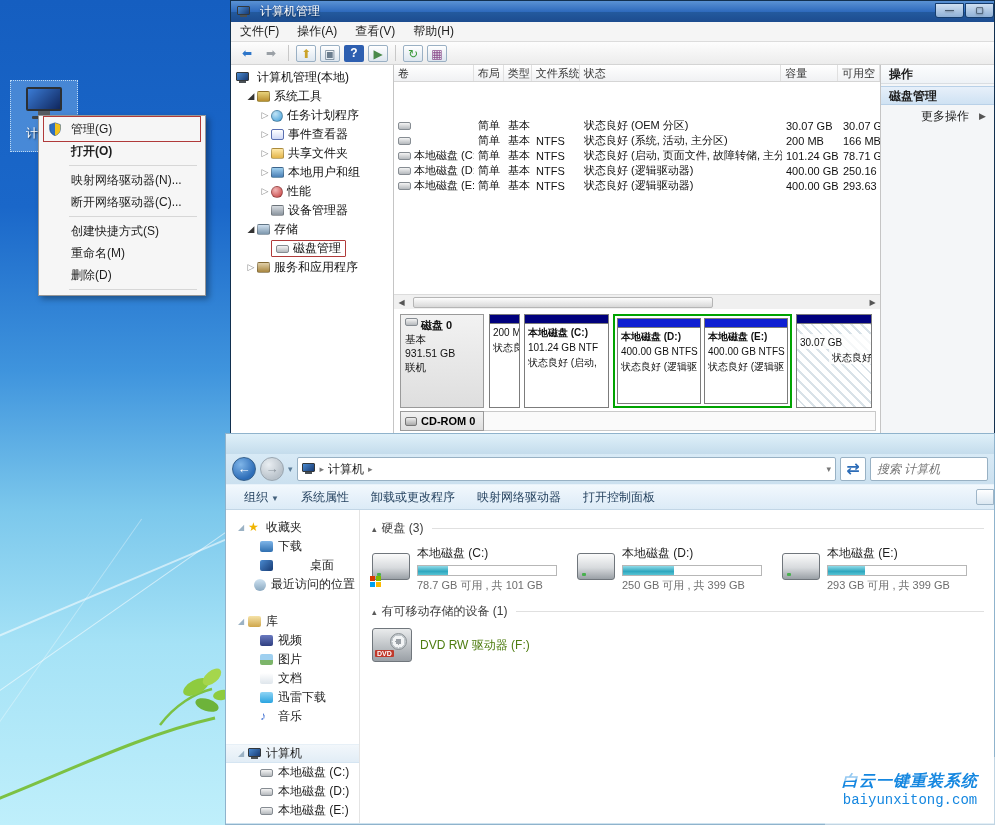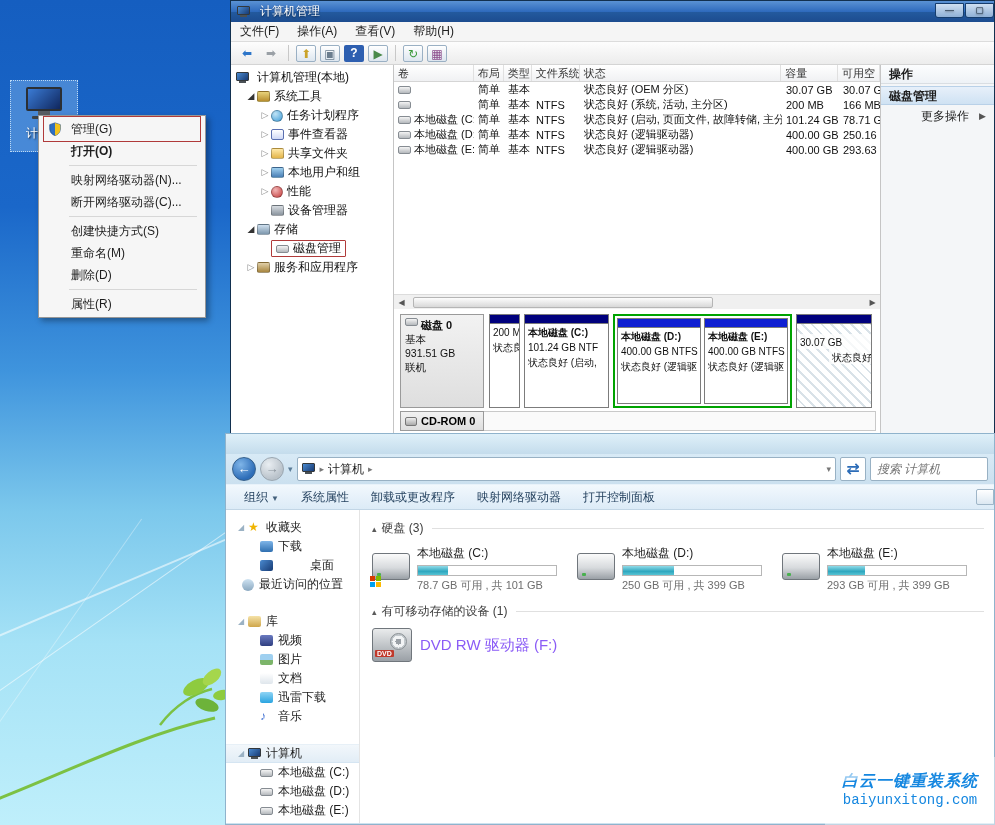--- a/index.html
+++ b/index.html
@@ -52,21 +52,21 @@
   .cm-tree { width:163px; background:#fff; border-right:1px solid #c5c5c5; padding-top:3px; font-size:12px; color:#111; overflow:hidden; }
   .trow { position:relative; height:19px; line-height:19px; white-space:nowrap; display:flex; align-items:center; }
   .trow .lbl { margin-left:3px; }
   .tw { width:12px; text-align:center; color:#8a8a8a; font-size:9px; flex:none; }
   .tw.exp { color:#333; }
   .ann-box { border:1px solid #b03a3a; border-radius:1px; padding:0 4px 0 0; display:inline-flex; align-items:center; height:17px; }
 
   .cm-center { width:487px; display:flex; flex-direction:column; background:#fff; border-right:1px solid #c5c5c5; }
   .vol-head { display:flex; height:17px; background:linear-gradient(#fff,#f0f1f3); border-bottom:1px solid #d5d5d5; font-size:11px; color:#333; }
   .vh { padding:1px 4px; border-right:1px solid #e0e0e0; white-space:nowrap; overflow:hidden; }
-  .vol-rows { flex:1; overflow:hidden; }
+  .vol-rows { flex:1; overflow:hidden;margin-top:36px; }
   .vrow { display:flex; height:15px; font-size:11px; color:#111; align-items:center; }
   .vc { padding:0 4px; white-space:nowrap; overflow:hidden; flex:none; }
   .vc0{width:80px; display:flex; align-items:center; gap:3px;} .vc1{width:30px}.vc2{width:28px}.vc3{width:48px}.vc4{width:202px}.vc5{width:57px}.vc6{width:42px}
   .ic-drive-sm { width:13px; height:8px; flex:none; background:linear-gradient(#f4f4f4,#b5b9bd); border:1px solid #868c92; border-radius:2px; }
 
   .hscroll { height:15px; background:#f0f0f0; border-top:1px solid #dcdcdc; display:flex; align-items:center; }
   .harrow { width:15px; text-align:center; font-size:8px; color:#555; }
   .hthumb { height:11px; width:300px; margin-left:4px; background:linear-gradient(#fdfdfd,#d8d8d8); border:1px solid #b5b5b5; border-radius:2px; }
 
   .diskview { height:124px; background:#fff; padding:5px 4px 0 6px; display:flex; flex-direction:column; }
@@ -140,21 +140,21 @@
     box-shadow:6px 0 0 #7fba00, 0 6px 0 #00a1f1, 6px 6px 0 #ffb900; }
   .tile-info { font-size:12px; color:#1e1e1e; }
   .usebar { width:140px; height:11px; border:1px solid #b7b7b7; background:#fff; margin:3px 0 2px 0; }
   .usebar .fill { height:100%; background:linear-gradient(#8fdbe8,#2fa7bf 60%,#57c4d4); }
   .usetxt { font-size:11px; color:#6d6d6d; white-space:nowrap; }
   .dvd-tile { display:flex; align-items:center; gap:8px; margin-top:4px; }
   .dvd { position:relative; width:40px; height:34px; background:linear-gradient(#e9ebec,#9aa0a6); border:1px solid #70767c; border-radius:3px; }
   .dvd .disc { position:absolute; right:4px; top:4px; width:17px; height:17px; border-radius:50%;
     background:radial-gradient(circle,#9aa0a6 0 3px,#f2f4f5 3px 6px,#c2c8cc 6px 9px); border:1px solid #8a9094; }
   .dvd .tag { position:absolute; left:2px; bottom:4px; background:#c0392b; color:#fff; font-size:7px; font-weight:bold; padding:0 2px; border-radius:1px; }
-  .dvd-name { font-size:15px; color:#8b5cf6; }
+  .dvd-name { font-size:12px; color:#4d7c0f; }
 
   
   .wm { position:absolute; right:0; bottom:0; width:170px; height:68px; background:rgba(255,255,255,.45);
     border-radius:8px 0 0 0; z-index:6; padding-top:14px; text-align:center; overflow:hidden; }
   .wm .house { position:absolute; left:8px; top:4px; width:26px; height:20px; background:rgba(255,255,255,.55); transform:rotate(-8deg); }
   .wm .house::before { content:""; position:absolute; left:-4px; top:-10px; border-left:17px solid transparent; border-right:17px solid transparent; border-bottom:12px solid rgba(255,255,255,.55); }
   .wm-l1 { color:#1587e0; font-size:16px; font-weight:bold; font-style:italic; letter-spacing:1px; }
   .wm-l2 { color:#1587e0; font-size:14px; font-family:"Liberation Mono","DejaVu Sans Mono",monospace; }
 
   
@@ -200,21 +200,20 @@
     </div>
     <div class="ctx-item bold">打开(O)</div>
     <div class="ctx-sep"></div>
     <div class="ctx-item">映射网络驱动器(N)...</div>
     <div class="ctx-item">断开网络驱动器(C)...</div>
     <div class="ctx-sep"></div>
     <div class="ctx-item">创建快捷方式(S)</div>
     <div class="ctx-item">重命名(M)</div>
     <div class="ctx-item">删除(D)</div>
     <div class="ctx-sep"></div>
-    <div class="ctx-item">属性(R)</div>
   </div>
 
   <div class="win cm">
     <div class="titlebar">
       <span class="mini-mon">
           <span class="s"></span>
           <span class="b"></span>
         </span>
       <span class="t">计算机管理</span>
       <span class="winbtns">
@@ -485,21 +484,21 @@
           <span>收藏夹</span>
         </div>
         <div class="srow" style="padding-left:34px;">
           <span class="sic" style="background:linear-gradient(#7fb5e8,#2f6fb0);"></span>
           <span>下载</span>
         </div>
         <div class="srow" style="padding-left:34px;gap:32px;">
           <span class="sic" style="background:linear-gradient(135deg,#4a8ad0,#173a73);"></span>
           <span>桌面</span>
         </div>
-        <div class="srow" style="padding-left:16px;">
+        <div class="srow" style="padding-left:28px;">
           <span class="sic" style="background:linear-gradient(#cfe3f2,#8aa8c0); border-radius:50%; height:12px; width:12px;"></span>
           <span>最近访问的位置</span>
         </div>
         <div class="sgap"></div>
         <div class="srow grp" style="padding-left:8px;">
           <span class="gcar">◢</span>
           <span class="sic" style="background:linear-gradient(#f5e2a8,#cfa64a);"></span>
           <span>库</span>
         </div>
         <div class="srow" style="padding-left:34px;">

